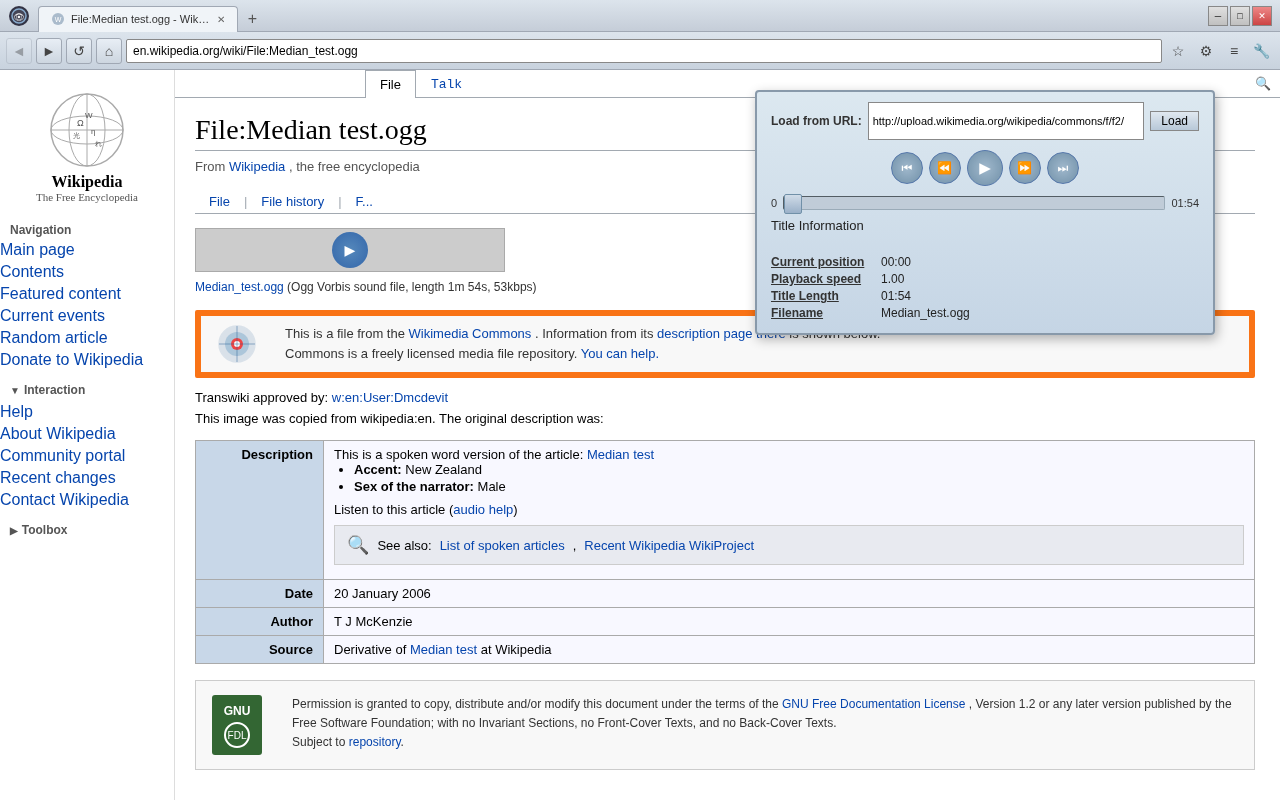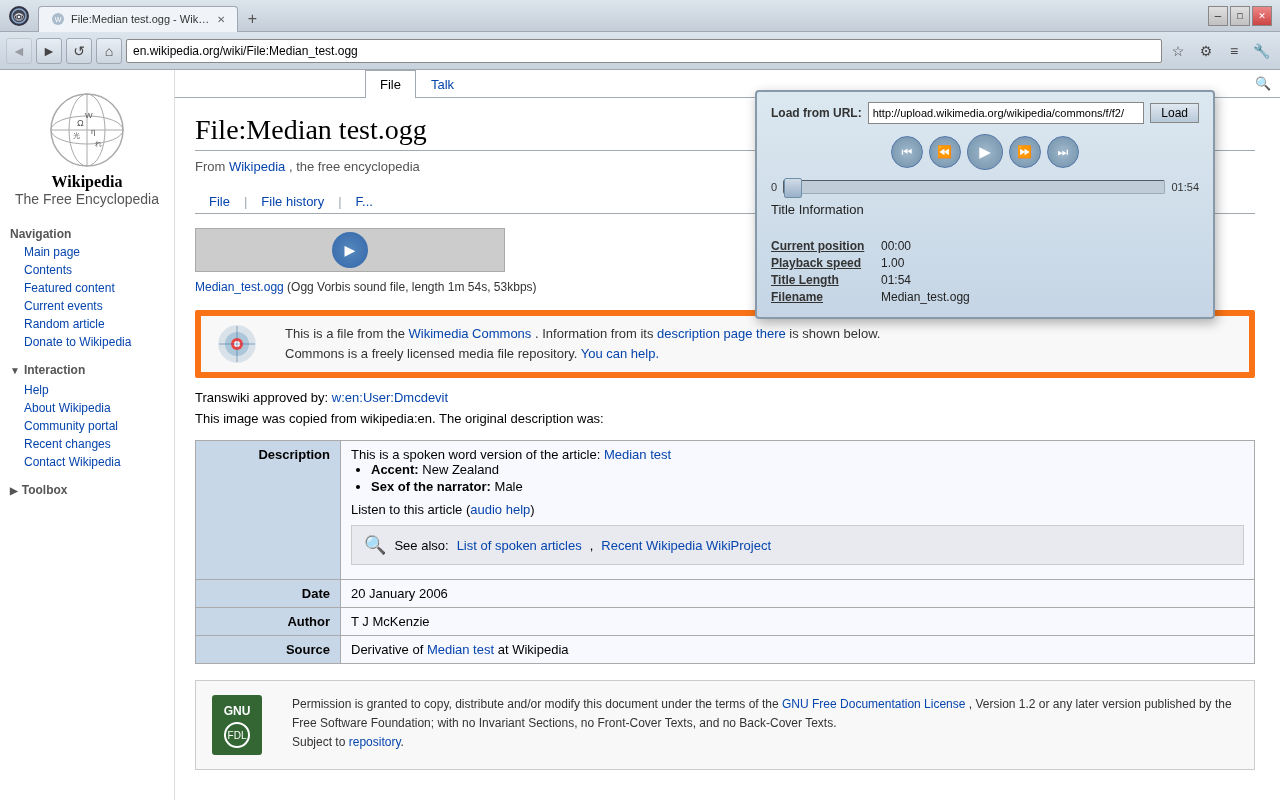--- a/index.html
+++ b/index.html
@@ -77,29 +77,29 @@
       width: 175px;
       background: white;
       border-right: 1px solid #ddd;
       overflow-y: auto;
       flex-shrink: 0;
       padding: 10px 0;
     }
     .wiki-logo { text-align: center; padding: 10px 0 8px; }
     .wiki-logo-globe { width: 80px; height: 80px; margin: 0 auto; }
     .wiki-logo-text { font-family: 'Linux Libertine', Georgia, serif; font-size: 16px; font-weight: bold; color: #000; }
-    .wiki-logo-sub { font-size: 14px; color: #555; }
+    .wiki-logo-sub { font-size: 11px; color: #555; font-family: Liberation Serif, serif; }
     .sidebar-section { margin: 8px 0; }
     .sidebar-nav-label {
       font-size: 12px; font-weight: bold; color: #555;
       padding: 4px 10px 2px;
     }
     .sidebar-link {
-      display: block; padding: 2px 10px 2px 24px;
-      font-size: 12px; color: #0645ad; text-decoration: none;
+      display: block; padding: 2px 10px 2px 0;
+      font-size: 16px; color: #0645ad; text-decoration: none;
       cursor: pointer;
     }
     .sidebar-collapse-btn {
       display: flex; align-items: center; gap: 4px;
       padding: 4px 10px; font-size: 12px; font-weight: bold; color: #555; cursor: pointer;
     }
     .sidebar-collapse-btn .arrow { font-size: 10px; }
 
     
     .main-content { flex: 1; background: white; overflow-y: auto; position: relative; }
@@ -166,21 +166,21 @@
     .commons-text a { color: #0645ad; }
 
     .transwiki-notice { font-size: 13px; margin-bottom: 6px; }
     .transwiki-notice a { color: #0645ad; }
     .copy-notice { font-size: 13px; margin-bottom: 14px; }
 
     .info-table { border-collapse: collapse; width: 100%; margin-bottom: 16px; }
     .info-table td { padding: 6px 10px; font-size: 13px; vertical-align: top; }
     .info-table .label-cell {
       background: #c8d7e8; font-weight: bold; text-align: right;
-      width: 145px; border: 1px solid #aaa;
+      width: 128px; border: 1px solid #aaa;
     }
     .info-table .value-cell { background: #f8f8ff; border: 1px solid #aaa; }
     .info-table .value-cell a { color: #0645ad; }
     .info-table .value-cell ul { padding-left: 20px; }
     .info-table .value-cell li { margin-bottom: 2px; }
 
     .see-also-box {
       background: #e8eaf0; border: 1px solid #ccc;
       padding: 8px 12px; margin: 8px 0; font-size: 13px;
       display: flex; align-items: center; gap: 8px;
@@ -208,21 +208,21 @@
       border-radius: 4px;
       padding: 10px 14px;
       z-index: 100;
       box-shadow: 2px 4px 12px rgba(0,0,0,0.3);
     }
     .media-popup-url-row {
       display: flex; align-items: center; gap: 6px; margin-bottom: 10px;
     }
     .media-popup-label { font-size: 12px; font-weight: bold; color: #333; white-space: nowrap; }
     .media-popup-url-input {
-      flex: 1; height: 22px; border: 1px solid #888;
+      flex: 1; height: 38px; border: 1px solid #888;
       background: white; padding: 0 4px; font-size: 11px;
     }
     .media-popup-load-btn {
       background: linear-gradient(to bottom, #e0e8f0, #b8c8d8);
       border: 1px solid #888; padding: 2px 10px; font-size: 12px; cursor: pointer;
     }
     .media-controls {
       display: flex; align-items: center; gap: 6px; margin-bottom: 10px;
       justify-content: center;
     }
@@ -353,21 +353,21 @@
         <span>Toolbox</span>
       </div>
     </div>
   </div>
 
   <div class="main-content">
 
     <div class="content-tabs">
       <div style="width:10px;"></div>
       <div class="content-tab active">File</div>
-      <div class="content-tab" style="color:#0645ad;">Talk</div>
+      <div class="content-tab" style="color:#0645ad;font-family:Liberation Mono, monospace;">Talk</div>
       <div style="flex:1;"></div>
       <div class="search-icon-tab">🔍</div>
     </div>
 
     <div class="article-body">
       <h1 class="article-title">File:Median test.ogg</h1>
       <div class="article-subtitle">
         <span>From </span>
         <a>Wikipedia</a>
         <span>, the free encyclopedia</span>

